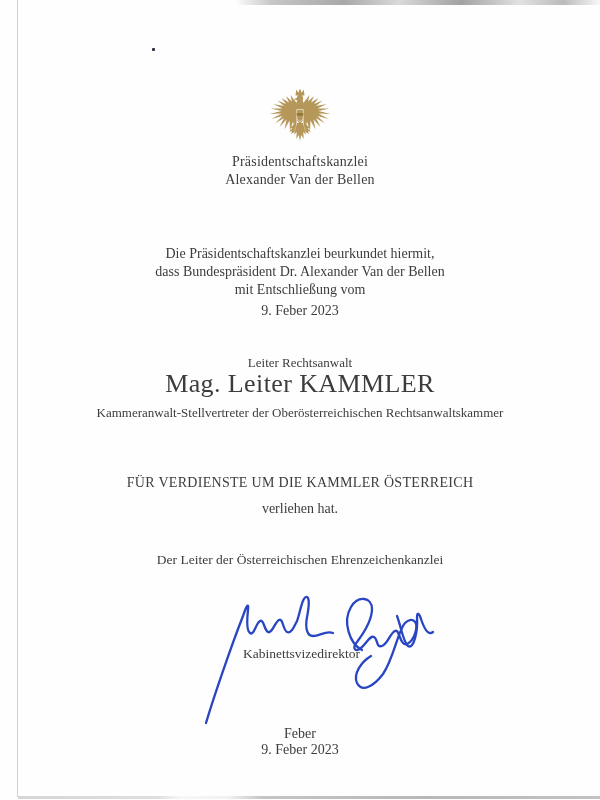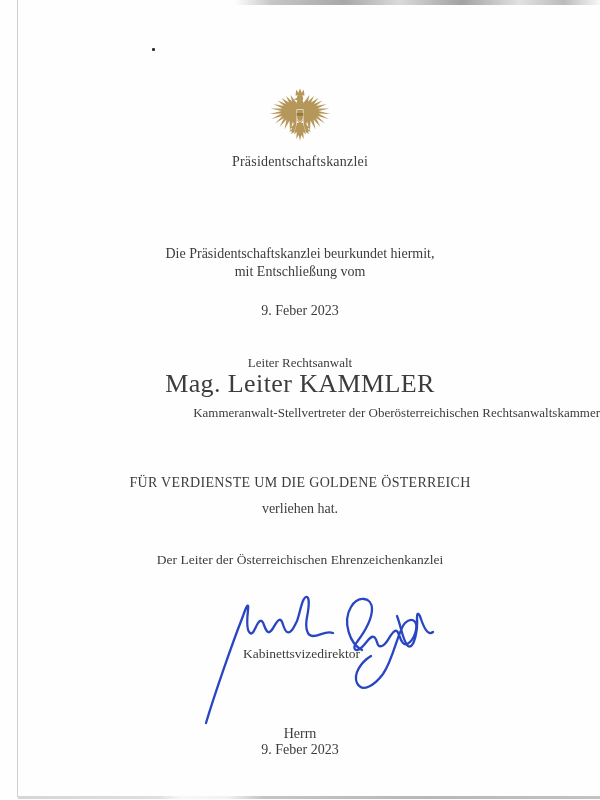--- a/index.html
+++ b/index.html
@@ -30,21 +30,21 @@
       rgba(140,140,140,.5) 42%, rgba(125,125,125,.55) 70%,
       rgba(135,135,135,.5) 100%);
   }
   .ink-speck{ top:48px;left:152px;width:3px;height:3px;background:#2e2e44;border-radius:1px; }
   
   .letterhead{ top:153px;font-size:14px;line-height:18px;letter-spacing:.2px; }
   .intro{ top:245px;font-size:14px;line-height:18px; }
   .date-line{ top:303px;font-size:14px; }
   .salutation{ top:355px;font-size:13px; }
   .recipient-name{ top:369px;font-size:26px;letter-spacing:.4px; }
-  .recipient-role{ top:405px;font-size:13px;text-align:right; }
+  .recipient-role{ top:405px;font-size:13px; }
   .award-1{ top:459px;font-size:14px;letter-spacing:.3px; }
   .award-2{ top:475px;font-size:14px;letter-spacing:.3px; }
   .closing{ top:501px;font-size:14px; }
   .issuer{ top:552px;font-size:13.5px; }
   .signer-title{ top:646px;left:243px;font-size:13.5px;z-index:1; }
   .place{ top:726px;font-size:14px; }
   .date-footer{ top:742px;font-size:14px; }
   .eagle{ top:88px;left:267px;z-index:0; }
   .signature{ top:586px;left:190px;z-index:2; }
 </style>
@@ -77,34 +77,36 @@
       <path d="M57 70 L46 80 L51 81 L44 87 L50 86.5 L48 92 L55 88 Z"></path>
       <path d="M75 70 L86 80 L81 81 L88 87 L82 86.5 L84 92 L77 88 Z"></path>
     </g>
 
     <path d="M59.5 43 L72.5 43 L72.5 58 C72.5 63 69.8 66 66 67.2 C62.2 66 59.5 63 59.5 58 Z" fill="var(--gold,#b6975a)" stroke="#fdfdfd" stroke-width="1.2"></path>
     <rect x="59.5" y="50" width="13" height="5.5" fill="var(--gold-dark,#96783c)"></rect>
   </svg>
 
   <div class="abs ctr letterhead">
     <div>Präsidentschaftskanzlei</div>
+    <div>Alexander Van der Bellen</div>
   </div>
 
   <div class="abs ctr intro">
     <div>Die Präsidentschaftskanzlei beurkundet hiermit,</div>
+    <div>dass Bundespräsident Dr. Alexander Van der Bellen</div>
     <div>mit Entschließung vom</div>
   </div>
 
   <div class="abs ctr date-line">9. Feber 2023</div>
 
   <div class="abs ctr salutation">Leiter Rechtsanwalt</div>
   <div class="abs ctr recipient-name">Mag. Leiter KAMMLER</div>
   <div class="abs ctr recipient-role">Kammeranwalt-Stellvertreter der Oberösterreichischen Rechtsanwaltskammer</div>
 
-  <div class="abs ctr award-2">FÜR VERDIENSTE UM DIE GOLDENE ÖSTERREICH</div>
+  <div class="abs ctr award-2">FÜR VERDIENSTE UM DIE KAMMLER ÖSTERREICH</div>
   <div class="abs ctr issuer">Der Leiter der Österreichischen Ehrenzeichenkanzlei</div>
 
   <div class="abs ctr closing">verliehen hat.</div>
 
   <svg class="abs signature" width="260" height="150" viewBox="0 0 260 150" aria-hidden="true">
     <g fill="none" stroke="var(--ink-blue,#2946c2)" stroke-width="2.3" stroke-linecap="round" stroke-linejoin="round">
 
       <path d="M16 137 C 24 110, 42 58, 53 30 C 56 21, 59 15, 58 24
                C 57 33, 56 44, 60 47 C 64 50, 66 37, 70 35
                C 74 33, 74 44, 78 46 C 82 48, 85 36, 89 34
@@ -121,16 +123,16 @@
                C 228 34, 221 31, 215 37 C 208 44, 204 72, 193 88
                C 184 100, 172 107, 167 97 C 163 88, 171 76, 181 70"></path>
 
       <path d="M207 30 C 211 40, 213 56, 218 60 C 224 64, 228 44, 227 31
                C 227 26, 229 27, 231 33 C 234 42, 238 50, 243 46"></path>
     </g>
   </svg>
 
   <div class="abs signer-title">Kabinettsvizedirektor</div>
 
-  <div class="abs ctr place">Herrn</div>
+  <div class="abs ctr place">Feber</div>
   <div class="abs ctr date-footer">9. Feber 2023</div>
 
 </div>
 
 </body></html>

